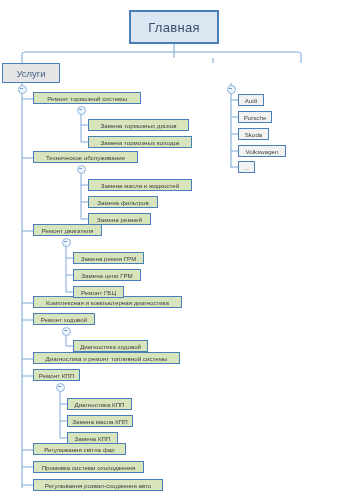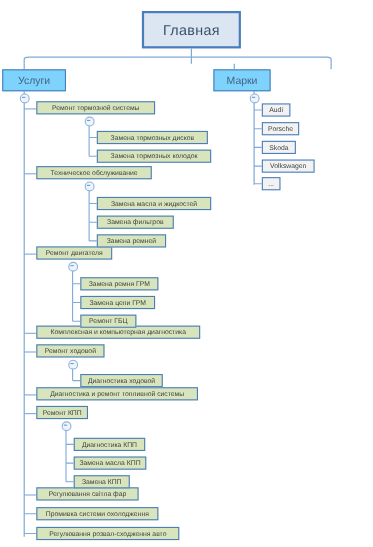--- a/index.html
+++ b/index.html
@@ -27,21 +27,21 @@
   
   .lvl1{
     background:#dce6f2;
     border:2px solid #4a7ebb;
     font-size:13px;
     color:#39506b;
     letter-spacing:.3px;
   }
   
   .lvl2{
-    background:#7dd3fc;
+    background:#e5e5e5;
     border:1px solid #4a7ebb;
     font-size:9.5px;
     color:#44618a;
   }
   
   .lvl3{
     background:#d8e4bc;
     border:1px solid #4a7ebb;
     font-size:6.2px;
     color:#3f3f3f;
@@ -135,21 +135,20 @@
       <path d="M231,117 L238,117"></path>
       <path d="M231,134 L238,134"></path>
       <path d="M231,151 L238,151"></path>
       <path d="M231,167 L238,167"></path>
     </g>
   </svg>
 
   <div class="node lvl1" style="left:129px;top:10px;width:90px;height:34px;">Главная</div>
 
   <div class="node lvl2" style="left:2px;top:63px;width:58px;height:20px;">Услуги</div>
-  <div class="node lvl2" style="left:194px;top:63px;width:52px;height:20px;">Марки</div>
 
   <div class="handle" style="left:18px;top:85px;"></div>
   <div class="handle" style="left:227px;top:85px;"></div>
 
   <div class="node lvl3" style="left:33px;top:92px;width:108px;height:12px;">Ремонт тормозной системы</div>
   <div class="handle" style="left:77px;top:106px;"></div>
 
   <div class="node lvl3" style="left:33px;top:151px;width:105px;height:12px;">Техническое обслуживание</div>
   <div class="handle" style="left:77px;top:165px;"></div>
 

